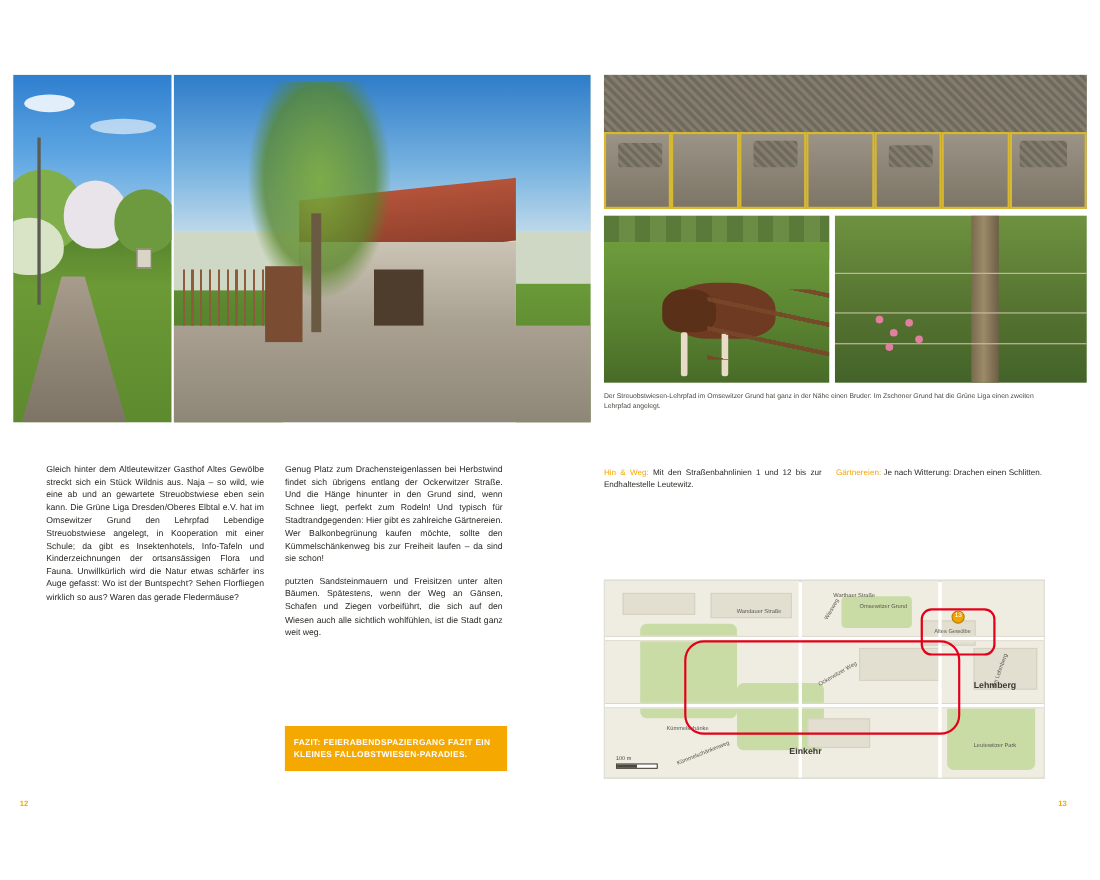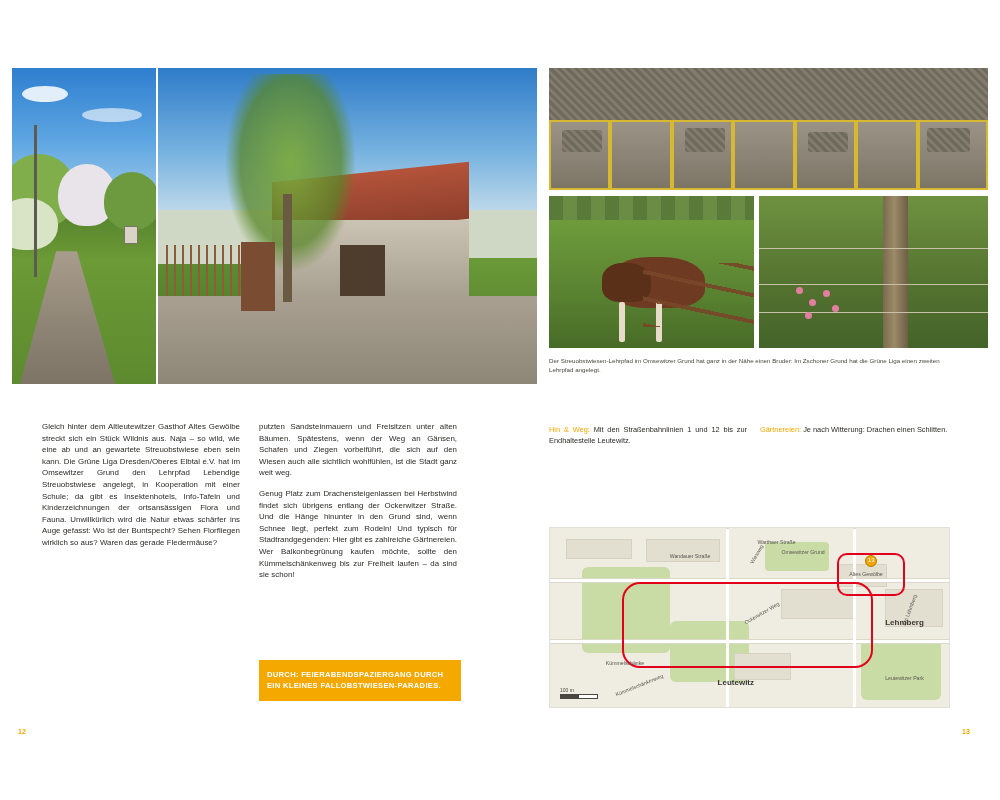--- a/index.html
+++ b/index.html
@@ -334,26 +334,26 @@
 
   <div class="caption">
     <span class="cap-line">Der Streuobstwiesen-Lehrpfad im Omsewitzer Grund hat ganz in der Nähe einen Bruder: Im Zschoner Grund hat die Grüne Liga einen zweiten Lehrpfad angelegt.</span>
   </div>
 
   <div class="col col-1">
     <p>Gleich hinter dem Altleutewitzer Gasthof Altes Gewölbe streckt sich ein Stück Wildnis aus. Naja – so wild, wie eine ab und an gewartete Streuobstwiese eben sein kann. Die Grüne Liga Dresden/Oberes Elbtal e.V. hat im Omsewitzer Grund den Lehrpfad Lebendige Streuobstwiese angelegt, in Kooperation mit einer Schule; da gibt es Insektenhotels, Info-Tafeln und Kinderzeichnungen der ortsansässigen Flora und Fauna. Unwillkürlich wird die Natur etwas schärfer ins Auge gefasst: Wo ist der Buntspecht? Sehen Florfliegen wirklich so aus? Waren das gerade Fledermäuse?</p>
   </div>
 
   <div class="col col-2">
+    <p>Genug Platz zum Drachensteigenlassen bei Herbstwind findet sich übrigens entlang der Ockerwitzer Straße. Und die Hänge hinunter in den Grund sind, wenn Schnee liegt, perfekt zum Rodeln! Und typisch für Stadtrandgegenden: Hier gibt es zahlreiche Gärtnereien. Wer Balkonbegrünung kaufen möchte, sollte den Kümmelschänkenweg bis zur Freiheit laufen – da sind sie schon!</p>
     <p>putzten Sandsteinmauern und Freisitzen unter alten Bäumen. Spätestens, wenn der Weg an Gänsen, Schafen und Ziegen vorbeiführt, die sich auf den Wiesen auch alle sichtlich wohlfühlen, ist die Stadt ganz weit weg.</p>
-    <p>Genug Platz zum Drachensteigenlassen bei Herbstwind findet sich übrigens entlang der Ockerwitzer Straße. Und die Hänge hinunter in den Grund sind, wenn Schnee liegt, perfekt zum Rodeln! Und typisch für Stadtrandgegenden: Hier gibt es zahlreiche Gärtnereien. Wer Balkonbegrünung kaufen möchte, sollte den Kümmelschänkenweg bis zur Freiheit laufen – da sind sie schon!</p>
   </div>
 
   <div class="fazit">
-    <span>DURCH: FEIERABENDSPAZIERGANG DURCH EIN KLEINES FALLOBSTWIESEN-PARADIES.</span>
+    <span>FAZIT: FEIERABENDSPAZIERGANG FAZIT EIN KLEINES FALLOBSTWIESEN-PARADIES.</span>
   </div>
 
   <div class="info-box">
     <p>
       <span class="lbl">Hin &amp; Weg:</span><span> Mit den Straßenbahnlinien 1 und 12 bis zur Endhaltestelle Leutewitz.</span>
     </p>
   </div>
 
   <div class="info-box2">
     <p>
@@ -391,21 +391,21 @@
     <div class="map-label" style="left:49%;top:13%;transform:rotate(-60deg);">Wiesweg</div>
     <div class="map-label" style="left:58%;top:12%;">Omsewitzer Grund</div>
     <div class="map-label" style="left:75%;top:24%;">Altes Gewölbe</div>
     <div class="map-label" style="left:48%;top:46%;transform:rotate(-30deg);">Ockerwitzer Weg</div>
     <div class="map-label" style="left:86%;top:44%;transform:rotate(-70deg);">Am Lehmberg</div>
     <div class="map-label" style="left:14%;top:74%;">Kümmelschänke</div>
     <div class="map-label" style="left:16%;top:86%;transform:rotate(-22deg);">Kümmelschänkenweg</div>
     <div class="map-label" style="left:84%;top:82%;">Leutewitzer Park</div>
 
     <div class="map-town" style="left:84%;top:50%;">Lehmberg</div>
-    <div class="map-town" style="left:42%;top:84%;">Leutewitz</div>
+    <div class="map-town" style="left:42%;top:84%;">Einkehr</div>
 
     <div class="map-scale">
       <span>100 m</span>
       <span class="bar"></span>
     </div>
   </div>
 
   <div class="folio folio-left">12</div>
   <div class="folio folio-right">13</div>
 

